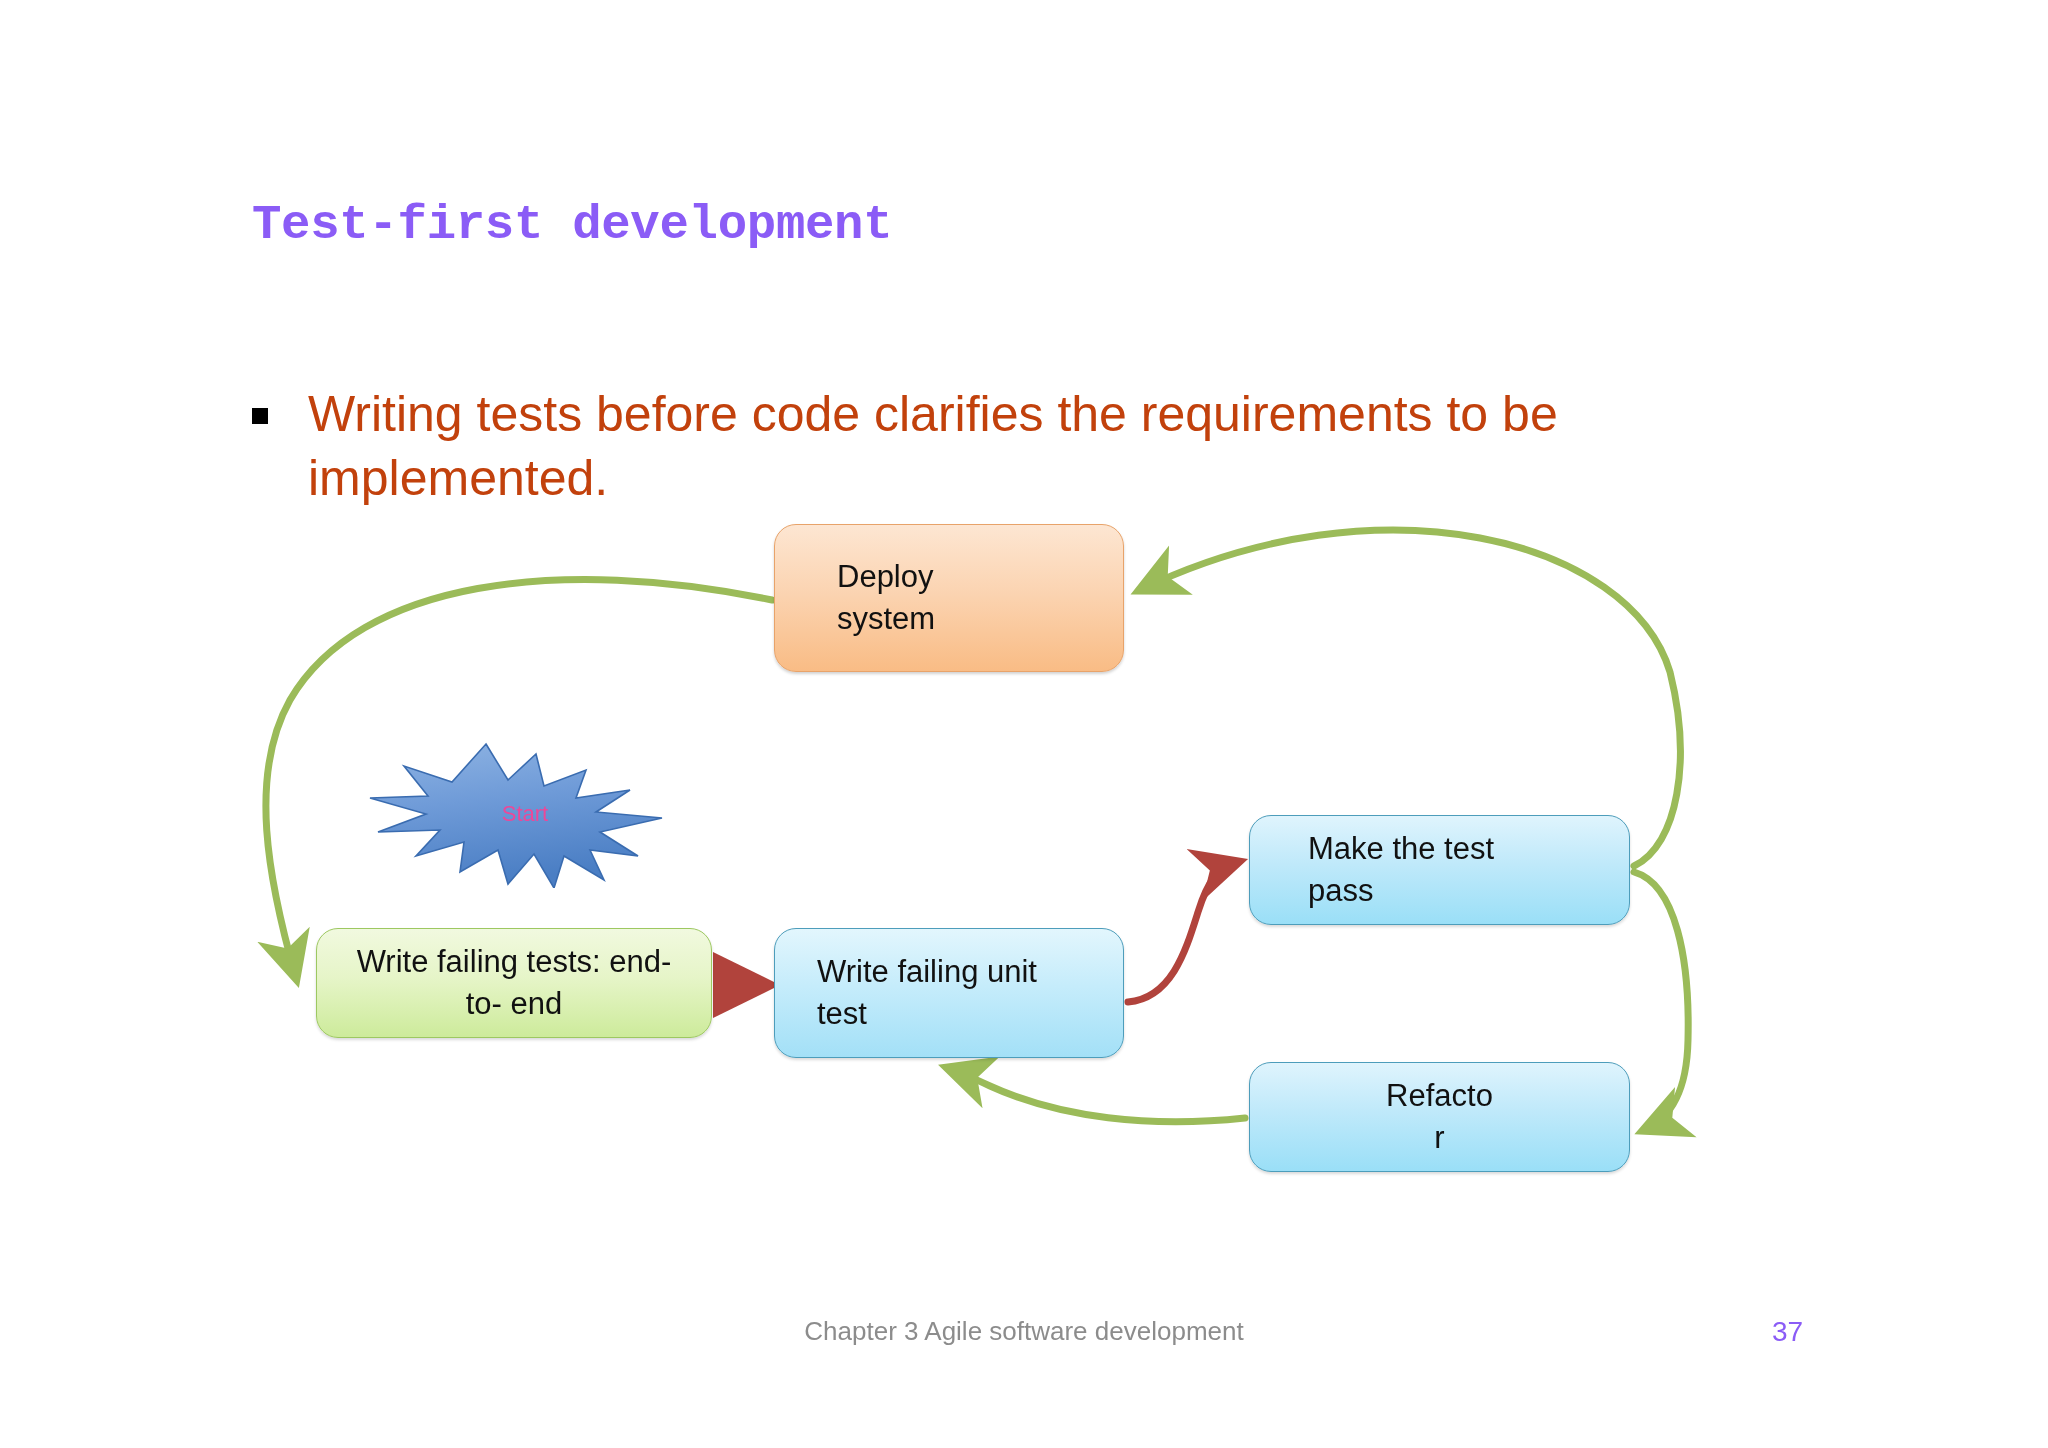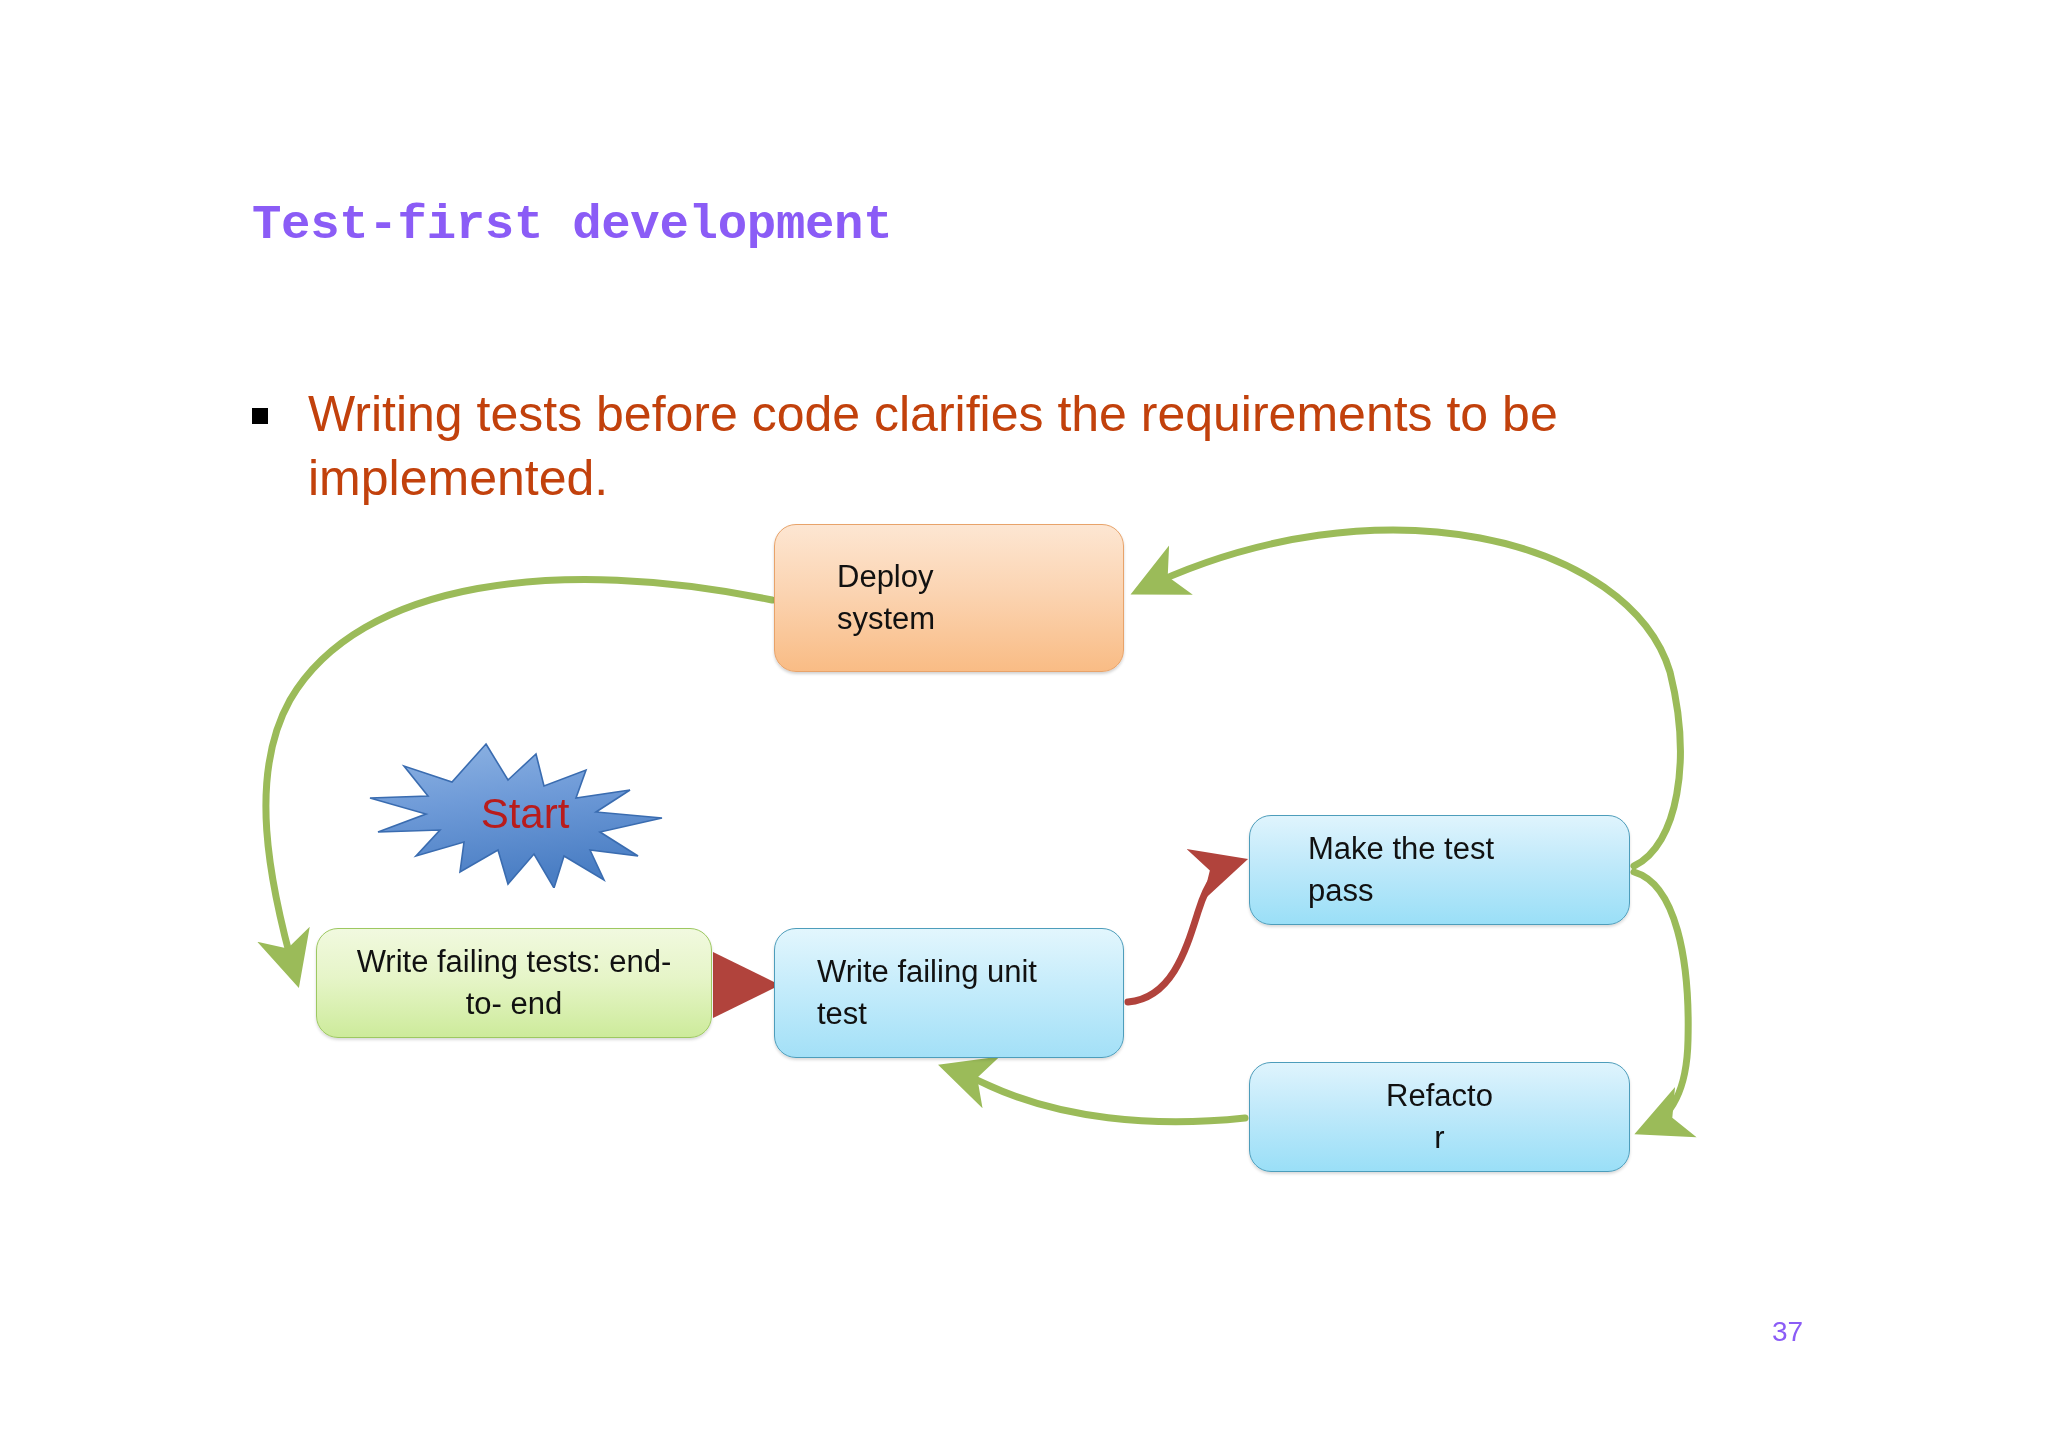--- a/index.html
+++ b/index.html
@@ -167,22 +167,22 @@
   .start-burst .start-text {
     position: absolute;
     left: 0;
     top: 0;
     width: 296px;
     height: 148px;
     display: flex;
     align-items: center;
     justify-content: center;
     font-family: "Liberation Sans", sans-serif;
-    font-size: 42px;
-    color: #b91c1c;
+    font-size: 22px;
+    color: #ec4899;
     padding-left: 18px;
     box-sizing: border-box;
   }
 
   
   .footer-note {
     position: absolute;
     left: 0;
     top: 1316px;
     width: 2048px;
@@ -282,15 +282,16 @@
   <div class="node node-pass">
     <span class="node-label">Make the test
 pass</span>
   </div>
 
   <div class="node node-refactor">
     <span class="node-label">Refacto
 r</span>
   </div>
 
+  <div class="footer-note">Chapter 3 Agile software development</div>
   <div class="page-number">37</div>
 
 </div>
 
 </body></html>

